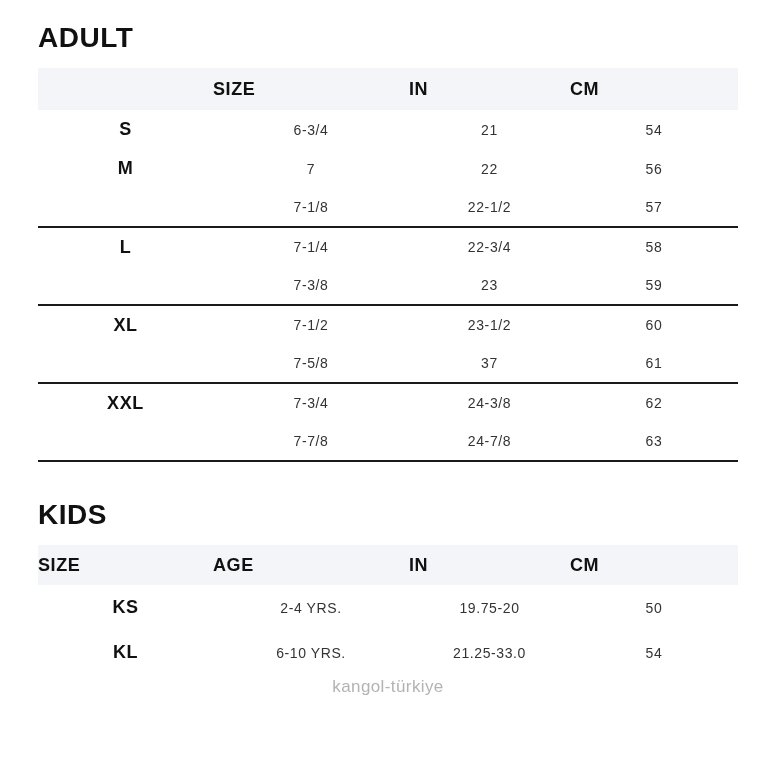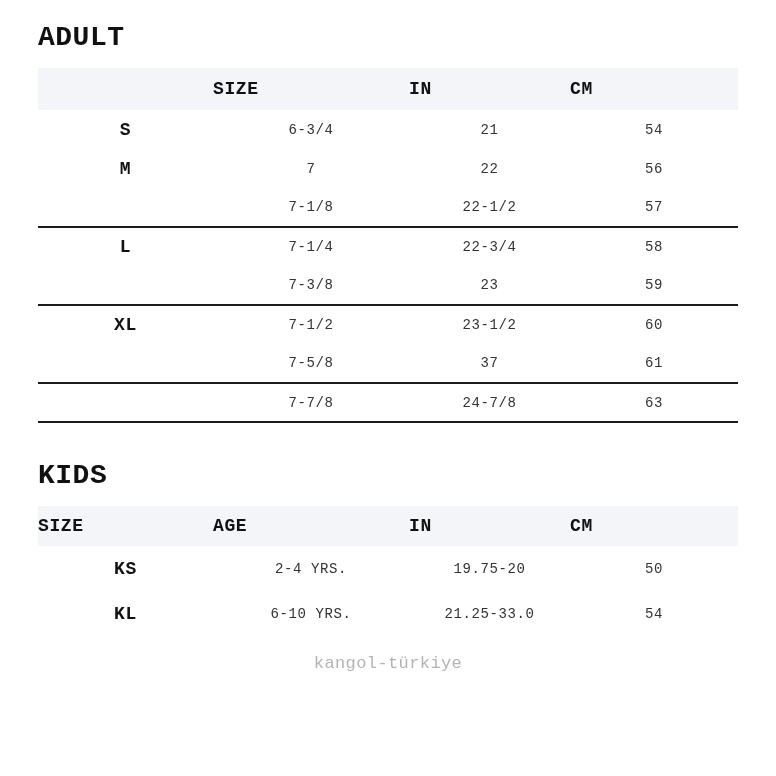--- a/index.html
+++ b/index.html
@@ -10,21 +10,21 @@
     --footer-text: #b3b3b3;
   }
   * { box-sizing: border-box; }
   html, body {
     margin: 0; padding: 0;
     width: 776px; height: 776px;
     background: #ffffff;
     overflow: hidden;
     font-family: "Liberation Sans", sans-serif;
   }
-  .wrap { padding: 22px 60px 0 38px; font-family: Liberation Mono, monospace; }
+  .wrap { padding: 22px 60px 0 38px; }
 
   .section-title {
     font-size: 28px;
     font-weight: 800;
     letter-spacing: 0.5px;
     line-height: 32px;
     color: var(--heading-text);
     margin: 0 0 14px 0;
   }
   .section-title.kids { margin-top: 37px; }
@@ -72,21 +72,21 @@
   }
   tr.group-end td { border-bottom: 2px solid var(--divider); }
 
   .brand-footer {
     width: 700px;
     text-align: center;
     font-size: 17px;
     font-weight: 300;
     letter-spacing: 0.4px;
     color: var(--footer-text);
-    margin-top: 18px;
+    margin-top: 2px;
   }
 </style>
 </head>
 <body>
 
 <div class="wrap">
 
   <h2 class="section-title">ADULT</h2>
 
   <table class="size-table adult">
@@ -140,20 +140,26 @@
         <td>7-1/2</td>
         <td>23-1/2</td>
         <td>60</td>
       </tr>
       <tr class="group-end">
         <td class="rowlabel"></td>
         <td>7-5/8</td>
         <td>37</td>
         <td>61</td>
       </tr>
+      <tr>
+        <td class="rowlabel">XXL</td>
+        <td>7-3/4</td>
+        <td>24-3/8</td>
+        <td>62</td>
+      </tr>
       <tr class="group-end">
         <td class="rowlabel"></td>
         <td>7-7/8</td>
         <td>24-7/8</td>
         <td>63</td>
       </tr>
     </tbody>
   </table>
 
   <h2 class="section-title kids">KIDS</h2>

